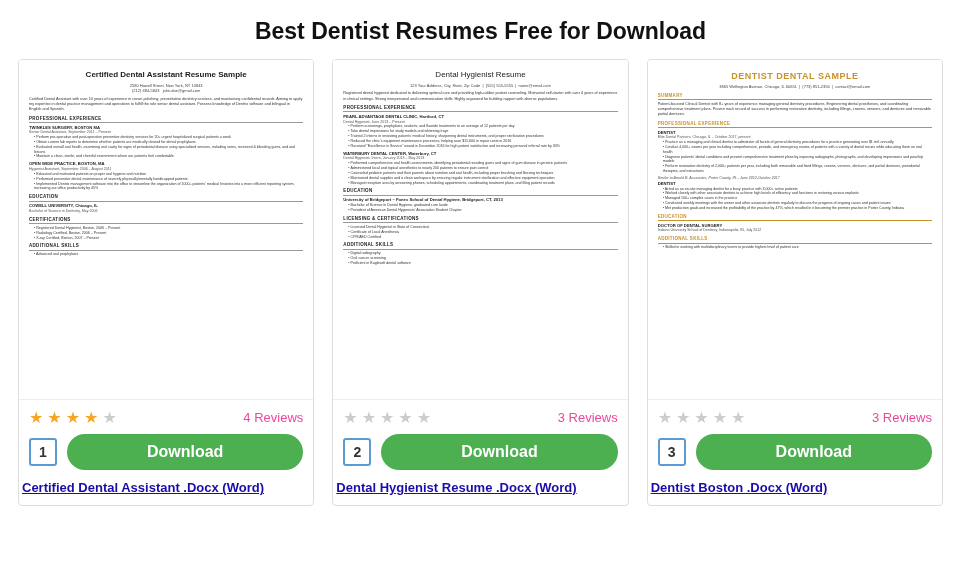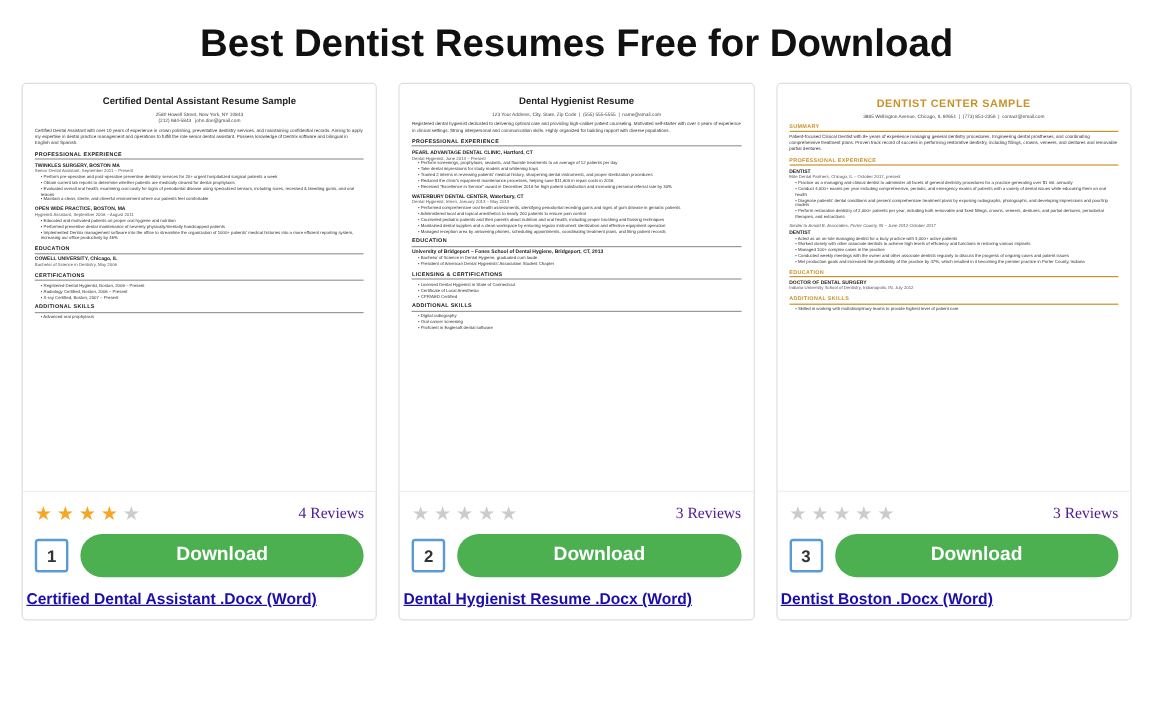--- a/index.html
+++ b/index.html
@@ -6,21 +6,21 @@
     body {
       font-family: Arial, sans-serif;
       background: #fff;
       width: 961px;
       min-height: 584px;
       overflow-x: hidden;
     }
     .page-header {
       text-align: center;
       padding: 18px 10px 14px;
-      font-size: 32px;
+      font-size: 23px;
       font-weight: 900;
       color: #111;
     }
     .cards-container {
       display: flex;
       flex-direction: row;
       justify-content: center;
       gap: 18px;
       padding: 0 18px 10px;
     }
@@ -122,23 +122,22 @@
     }
     .star {
       font-size: 16px;
       color: #ccc;
     }
     .star.filled {
       color: #f5a623;
     }
     .reviews-text {
       font-size: 13px;
-      color: #4c1d95;
+      color: #ec4899;
       margin-left: auto;
-      font-family: Liberation Serif, serif;
     }
     .download-row {
       display: flex;
       align-items: center;
       gap: 10px;
       width: 100%;
     }
     .number-badge {
       width: 28px;
       height: 28px;
@@ -227,21 +226,21 @@
         <div class="number-badge">1</div>
         <button class="download-btn">Download</button>
       </div>
     </div>
     <div class="card-link">Certified Dental Assistant .Docx (Word)</div>
   </div>
 
   <div class="card">
     <div class="card-preview">
       <div class="resume-content">
-        <div class="resume-title-main" style="font-size:8px; font-weight:700; ">Dental Hygienist Resume</div>
+        <div class="resume-title-main" style="font-size:8px; font-weight:400; ">Dental Hygienist Resume</div>
         <div class="resume-contact">123 Your Address, City, State, Zip Code &nbsp;|&nbsp; (555) 555-5555 &nbsp;|&nbsp; name@email.com</div>
         <div class="resume-body-text">Registered dental hygienist dedicated to delivering optimal care and providing high-caliber patient counseling. Motivated self-starter with over 4 years of experience in clinical settings. Strong interpersonal and communication skills. Highly organized for building rapport with diverse populations.</div>
         <div class="resume-section-heading">PROFESSIONAL EXPERIENCE</div>
         <div class="resume-item">
           <div class="resume-item-title">PEARL ADVANTAGE DENTAL CLINIC, Hartford, CT</div>
           <div class="resume-item-sub">Dental Hygienist, June 2013 – Present</div>
           <div class="resume-bullet">Perform screenings, prophylaxis, sealants, and fluoride treatments to an average of 12 patients per day</div>
           <div class="resume-bullet">Take dental impressions for study models and whitening trays</div>
           <div class="resume-bullet">Trained 2 interns in reviewing patients' medical history, sharpening dental instruments, and proper sterilization procedures</div>
           <div class="resume-bullet">Reduced the clinic's equipment maintenance processes, helping save $11,600 in repair costs in 2016</div>
@@ -285,21 +284,21 @@
         <div class="number-badge">2</div>
         <button class="download-btn">Download</button>
       </div>
     </div>
     <div class="card-link">Dental Hygienist Resume .Docx (Word)</div>
   </div>
 
   <div class="card">
     <div class="card-preview">
       <div class="resume-content">
-        <div class="resume-title-main gold">DENTIST CENTER SAMPLE</div>
+        <div class="resume-title-main gold">DENTIST DENTAL SAMPLE</div>
         <div class="resume-contact">3865 Wellington Avenue, Chicago, IL 60651 &nbsp;|&nbsp; (773) 851-2356 &nbsp;|&nbsp; contact@email.com</div>
         <div class="resume-section-heading gold">SUMMARY</div>
         <div class="resume-body-text">Patient-focused Clinical Dentist with 8+ years of experience managing general dentistry procedures. Engineering dental prostheses, and coordinating comprehensive treatment plans. Proven track record of success in performing restorative dentistry, including fillings, crowns, veneers, and dentures and removable partial dentures.</div>
         <div class="resume-section-heading gold">PROFESSIONAL EXPERIENCE</div>
         <div class="resume-item">
           <div class="resume-item-title">DENTIST</div>
           <div class="resume-item-sub">Elite Dental Partners, Chicago, IL – October 2017, present</div>
           <div class="resume-bullet">Practice as a managing and clinical dentist to administer all facets of general dentistry procedures for a practice generating over $1 mil. annually</div>
           <div class="resume-bullet">Conduct 4,000+ exams per year including comprehensive, periodic, and emergency exams of patients with a variety of dental issues while educating them on oral health</div>
           <div class="resume-bullet">Diagnose patients' dental conditions and present comprehensive treatment plans by exposing radiographs, photographs, and developing impressions and pour/trip models</div>

